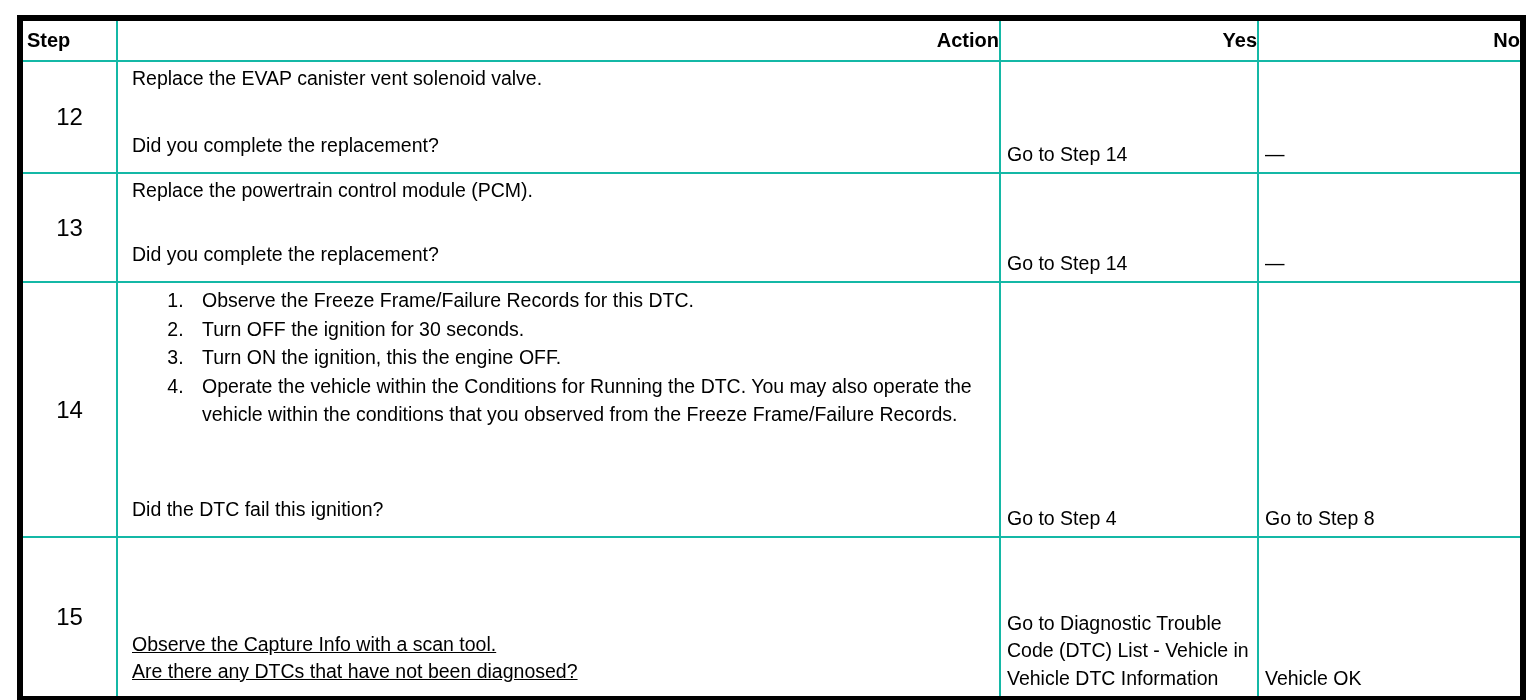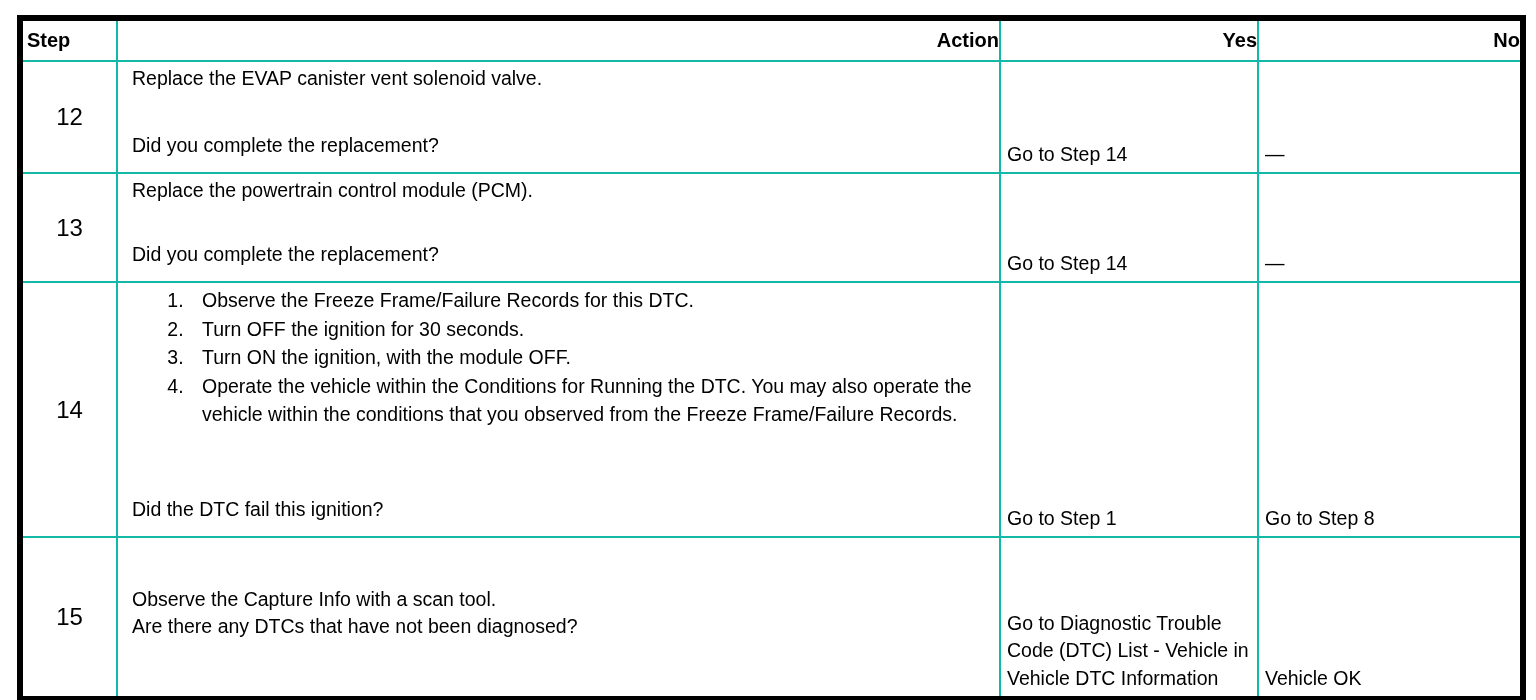--- a/index.html
+++ b/index.html
@@ -44,21 +44,21 @@
   .act {
     display: flex;
     flex-direction: column;
     justify-content: space-between;
     padding: 3px 10px 5px 14px;
     line-height: 27px;
   }
   .act.h12 { height: 102px; }
   .act.h13 { height: 99px; }
   .act.h14 { height: 245px; gap: 47px; }
-  .act.h15 { height: 152px; justify-content: center; }
+  .act.h15 { height: 152px; justify-content: flex-end; text-decoration: underline; }
   .act.h15 .question { }
   td.yesno {
     vertical-align: bottom;
     text-align: left;
     padding: 2px 6px 4px 6px;
     line-height: 27.5px;
   }
   tr.r12 td { height: 112px; }
   tr.r13 td { height: 109px; }
   tr.r14 td { height: 255px; }
@@ -113,27 +113,27 @@
       <td class="yesno">Go to Step 14</td>
       <td class="yesno">—</td>
     </tr>
     <tr class="r14">
       <td class="step">14</td>
       <td class="action">
         <div class="act h14">
           <ol class="steps">
             <li>Observe the Freeze Frame/Failure Records for this DTC.</li>
             <li>Turn OFF the ignition for 30 seconds.</li>
-            <li>Turn ON the ignition, with the module OFF.</li>
+            <li>Turn ON the ignition, this the engine OFF.</li>
             <li>Operate the vehicle within the Conditions for Running the DTC. You may also operate the vehicle within the conditions that you observed from the Freeze Frame/Failure Records.</li>
           </ol>
           <div class="question">Did the DTC fail this ignition?</div>
         </div>
       </td>
-      <td class="yesno">Go to Step 1</td>
+      <td class="yesno">Go to Step 4</td>
       <td class="yesno">Go to Step 8</td>
     </tr>
     <tr class="r15">
       <td class="step">15</td>
       <td class="action">
         <div class="act h15">
           <div class="statement">Observe the Capture Info with a scan tool.</div>
           <div class="question">Are there any DTCs that have not been diagnosed?</div>
         </div>
       </td>

